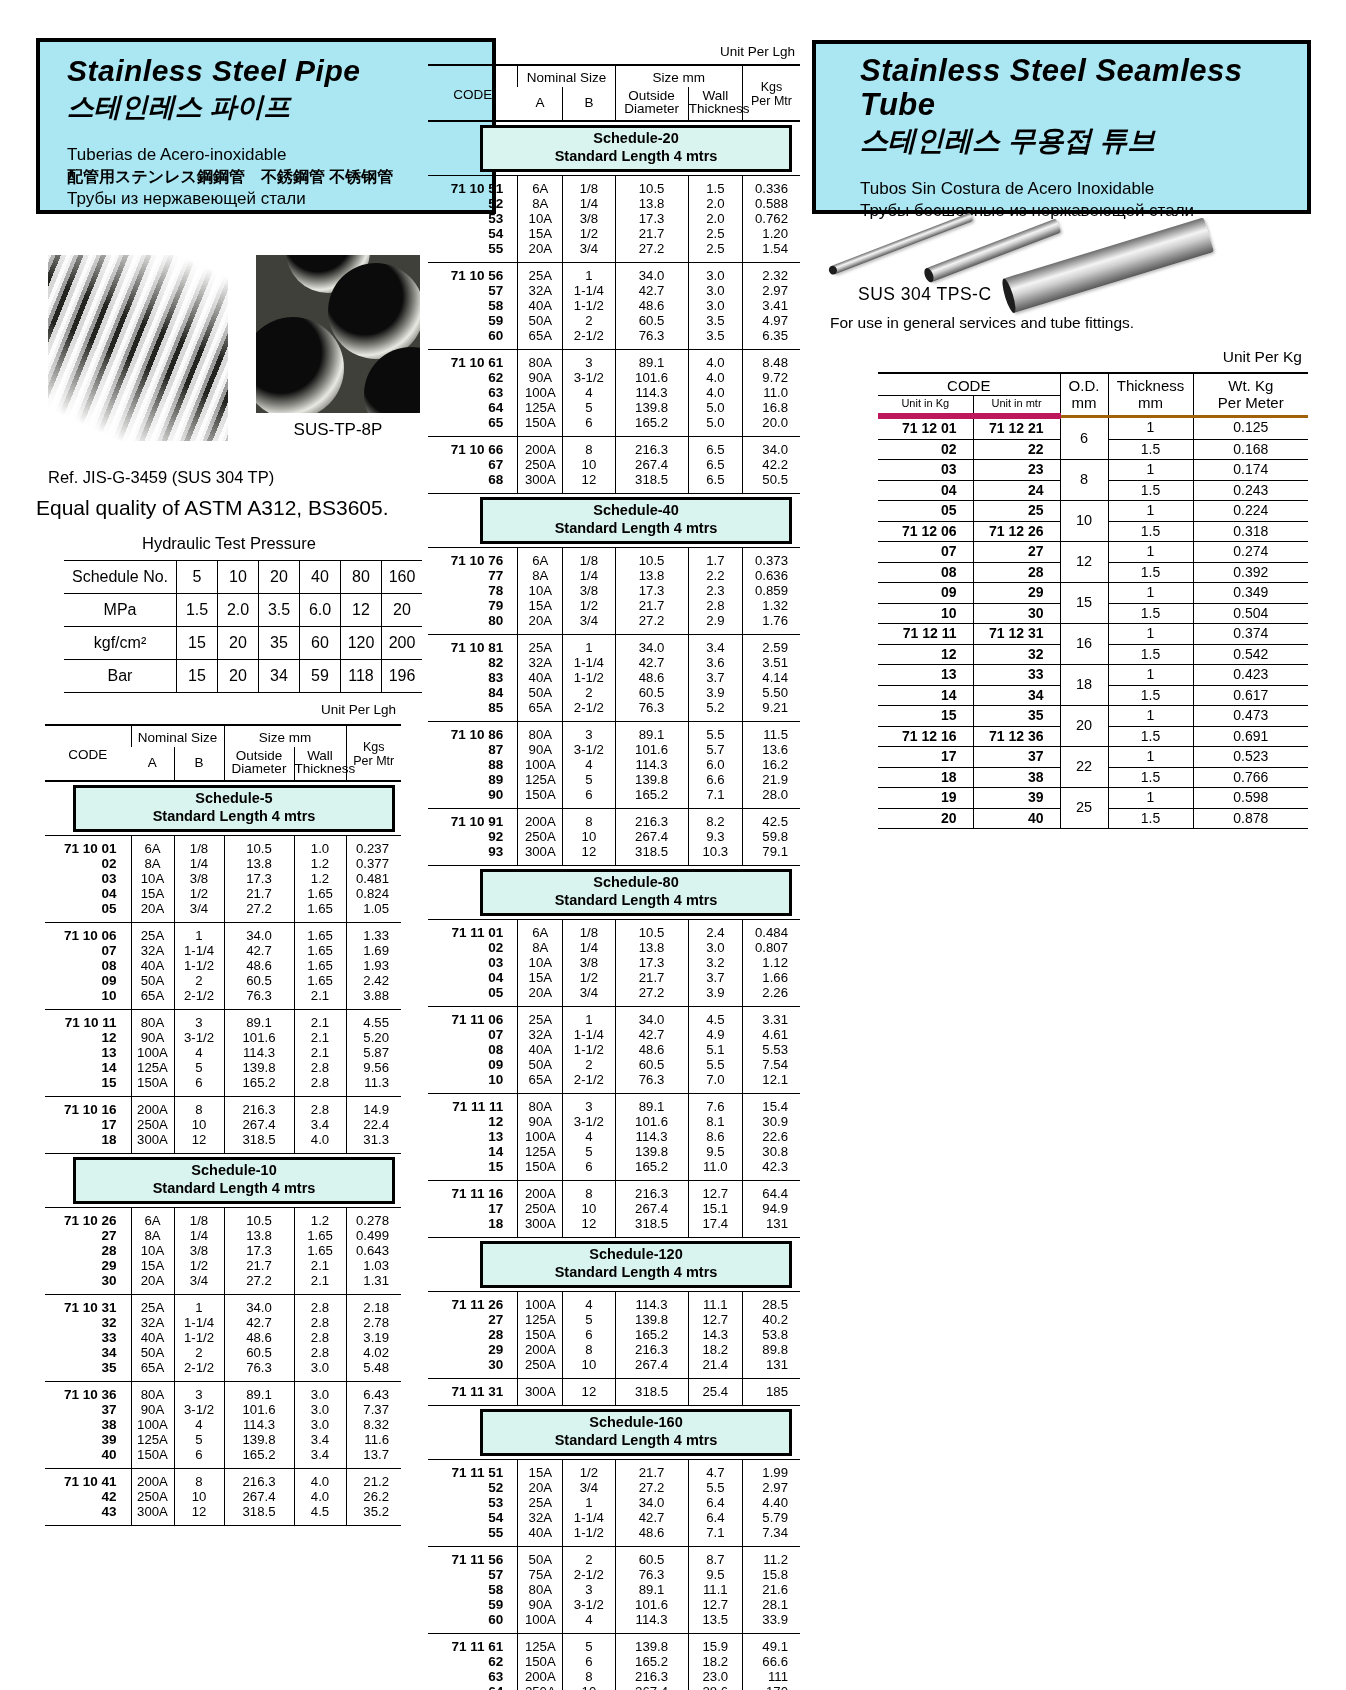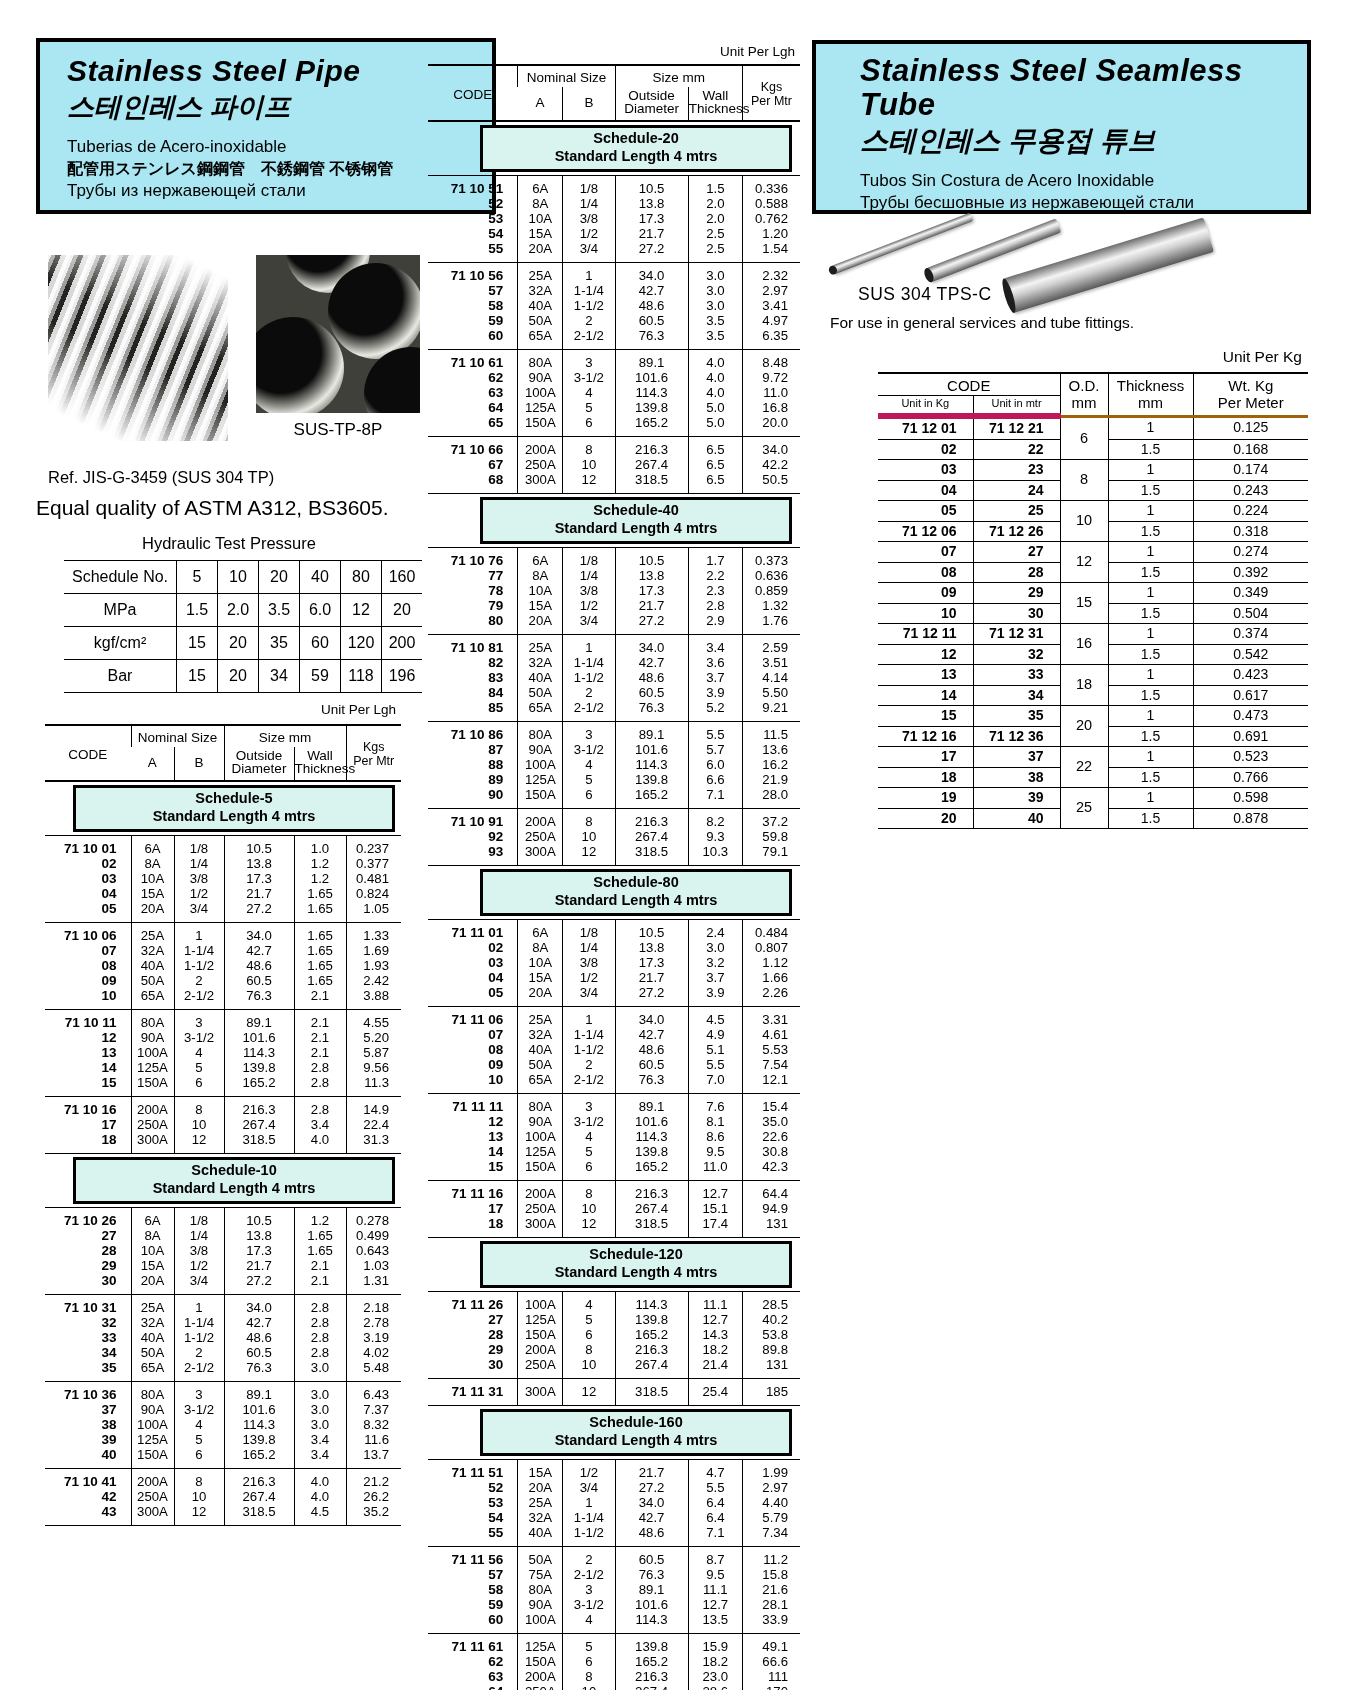--- a/index.html
+++ b/index.html
@@ -4,21 +4,21 @@
 <style>
   html,body{margin:0;padding:0;background:#fff;}
   .page{position:relative;width:1346px;height:1690px;background:#fff;overflow:hidden;
         font-family:"Liberation Sans",sans-serif;color:#000;}
   
   .hdr-box{position:absolute;background:var(--cyan,#abe7f2);border:4px solid #000;box-sizing:border-box;}
   .left-hdr{left:36px;top:38px;width:460px;height:176px;padding:12px 0 0 27px;}
   .right-hdr{left:812px;top:40px;width:499px;height:174px;padding:10px 0 0 44px;}
   .t1{font-size:30px;font-weight:bold;font-style:italic;letter-spacing:.5px;line-height:34px;}
   .t2{font-size:27px;font-weight:bold;font-style:italic;line-height:34px;margin-top:2px;}
-  .s-es{font-size:17px;margin-top:12px;line-height:22px;}
+  .s-es{font-size:17px;margin-top:20px;line-height:22px;}
   .s-cjk{font-size:16px;font-weight:bold;line-height:22px;}
   .s-ru{font-size:17px;line-height:22px;}
   .right-hdr .t1{font-size:31px;}
   .right-hdr .t2{font-size:28px;}
   
   .photo1{position:absolute;left:48px;top:255px;width:180px;height:186px;
     background:
       linear-gradient(205deg, rgba(255,255,255,0) 55%, #ffffff 88%),
       linear-gradient(25deg, rgba(255,255,255,0) 60%, #ffffff 92%),
       repeating-linear-gradient(112deg,#ececec 0 3px,#9a9a9a 3px 7px,#23231f 7px 12px,#d8d8d8 12px 17px,#fbfbfb 17px 21px);}
@@ -842,21 +842,21 @@
             <td class="kg">28.0</td>
           </tr>
         </tbody>
         <tbody class="g">
           <tr>
             <td class="code">71 10 91</td>
             <td>200A</td>
             <td>8</td>
             <td>216.3</td>
             <td>8.2</td>
-            <td class="kg">37.2</td>
+            <td class="kg">42.5</td>
           </tr>
           <tr>
             <td class="code">92</td>
             <td>250A</td>
             <td>10</td>
             <td>267.4</td>
             <td>9.3</td>
             <td class="kg">59.8</td>
           </tr>
           <tr>
@@ -970,21 +970,21 @@
             <td>89.1</td>
             <td>7.6</td>
             <td class="kg">15.4</td>
           </tr>
           <tr>
             <td class="code">12</td>
             <td>90A</td>
             <td>3-1/2</td>
             <td>101.6</td>
             <td>8.1</td>
-            <td class="kg">35.0</td>
+            <td class="kg">30.9</td>
           </tr>
           <tr>
             <td class="code">13</td>
             <td>100A</td>
             <td>4</td>
             <td>114.3</td>
             <td>8.6</td>
             <td class="kg">22.6</td>
           </tr>
           <tr>

